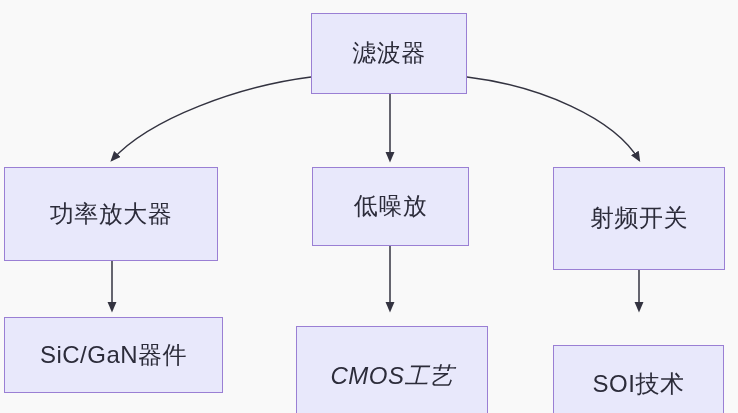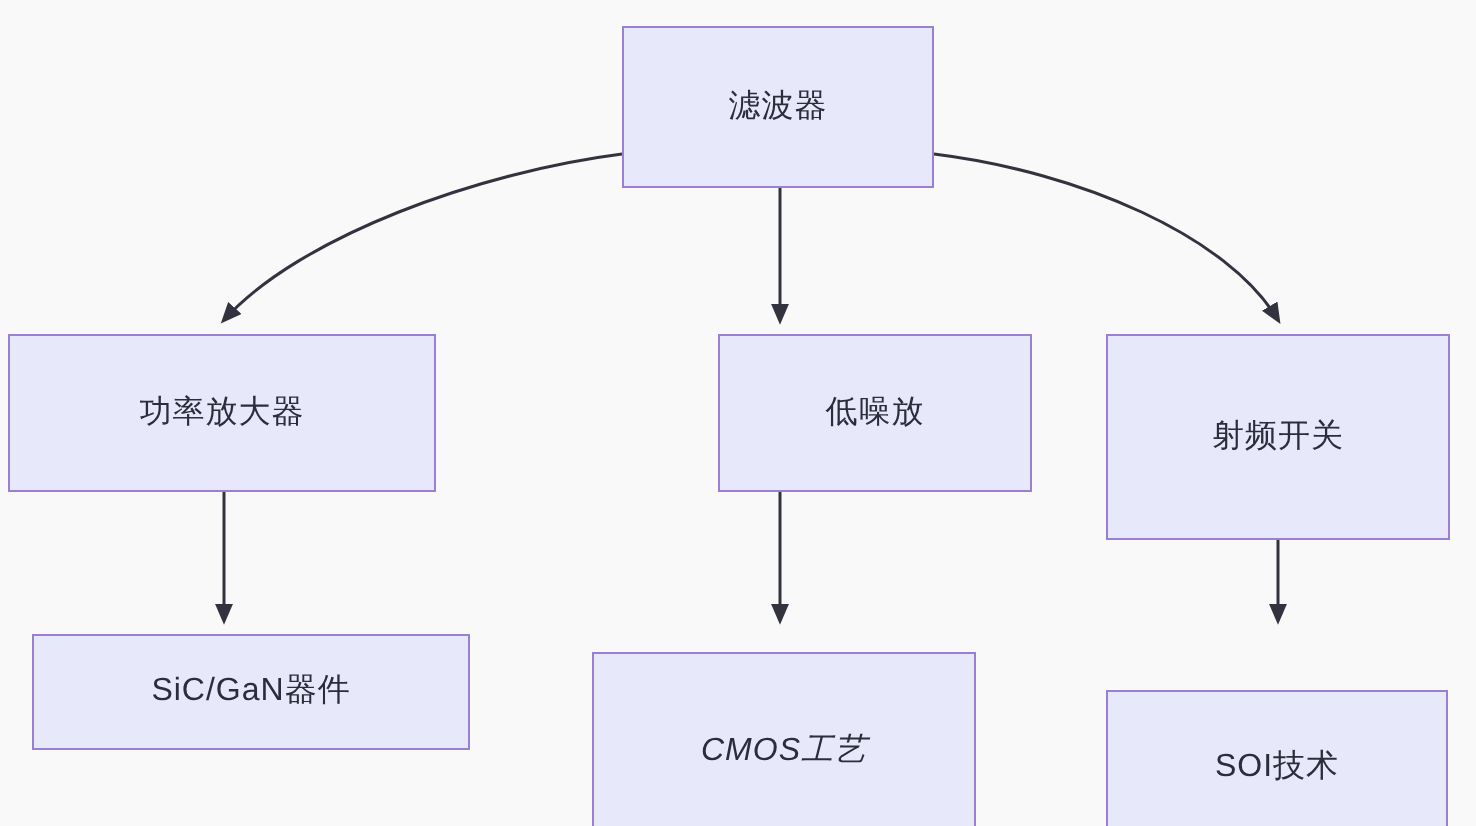--- a/index.html
+++ b/index.html
@@ -32,31 +32,31 @@
     box-sizing: border-box;
     background: #e8e8fb;
     border: 1.6px solid #9a7fd4;
     display: flex;
     align-items: center;
     justify-content: center;
     text-align: center;
   }
   .node-label {
     color: #2c2c3a;
-    font-size: 16px;
+    font-size: 24px;
     line-height: 1.2;
     letter-spacing: 0.5px;
     white-space: nowrap;
   }
   
   #node-filter        { left: 311px; top: 13px;  width: 156px; height: 81px; }
-  #node-pa            { left: 4px;   top: 167px; width: 214px; height: 79px; }
-  #node-lna           { left: 312px; top: 167px; width: 157px; height: 79px; margin-left: 47px; }
+  #node-pa            { left: 4px;   top: 167px; width: 214px; height: 94px; }
+  #node-lna           { left: 312px; top: 167px; width: 157px; height: 79px; }
   #node-rfswitch      { left: 553px; top: 167px; width: 172px; height: 103px; }
-  #node-sicgan        { left: 16px;   top: 317px; width: 219px; height: 58px; }
+  #node-sicgan        { left: 4px;   top: 317px; width: 219px; height: 76px; }
   #node-cmos          { left: 296px; top: 326px; width: 192px; height: 100px; font-style: italic; }
   #node-soi           { left: 553px; top: 317px; width: 171px; height: 78px; margin-top: 28px; }
 </style>
 </head>
 <body>
 
 <div id="diagram-root">
 
   <svg id="edge-layer" viewBox="0 0 738 413" xmlns="http://www.w3.org/2000/svg">
     <defs>

